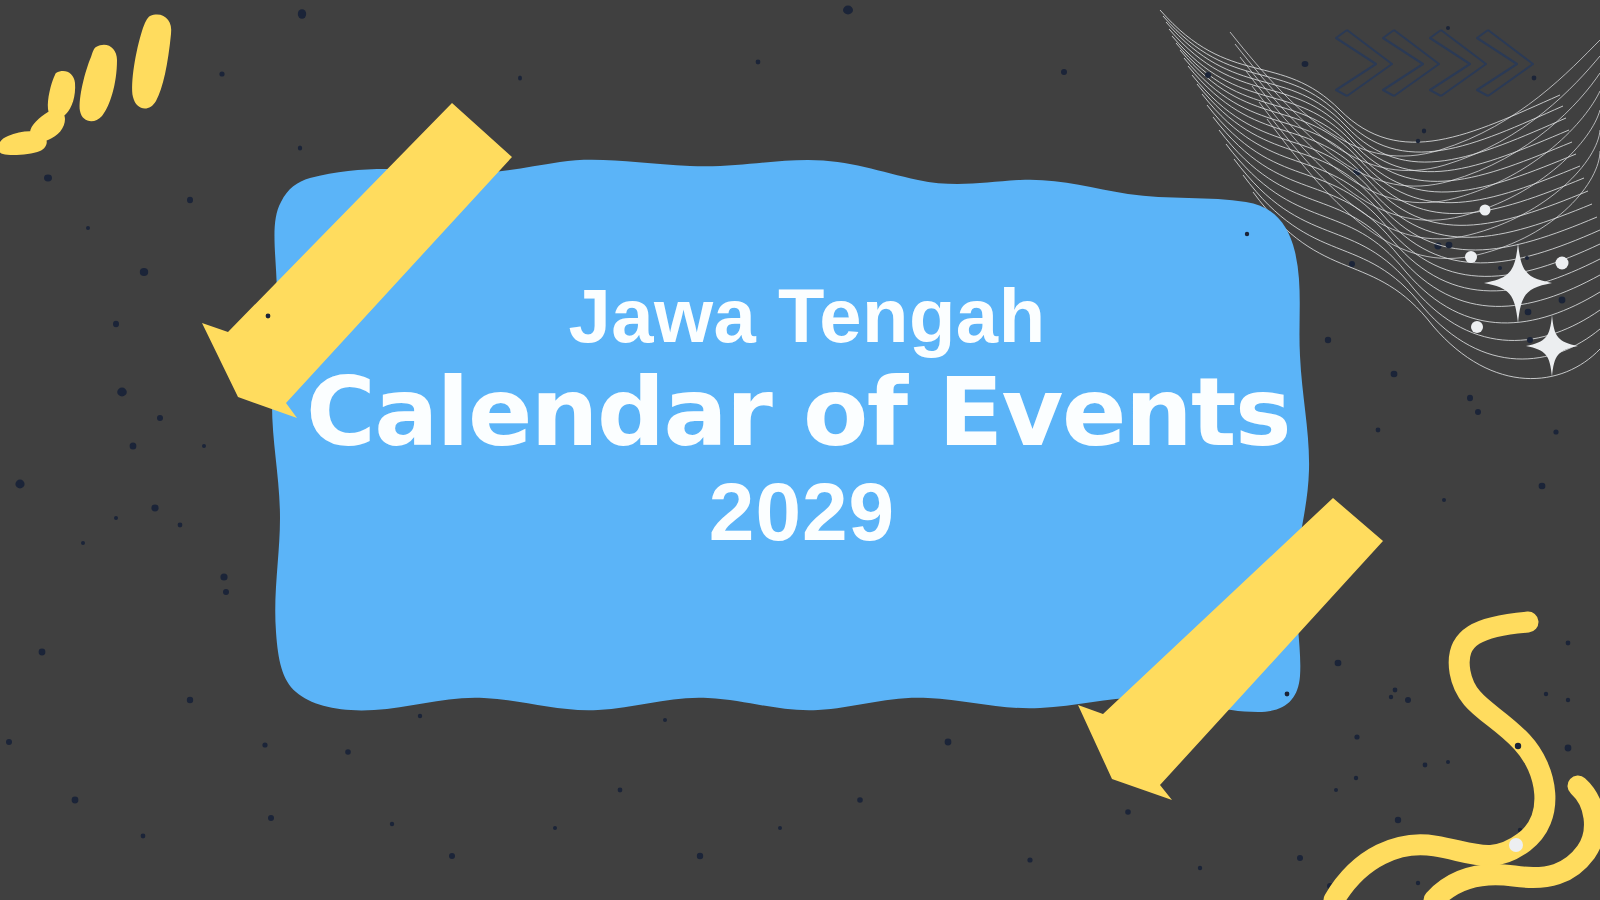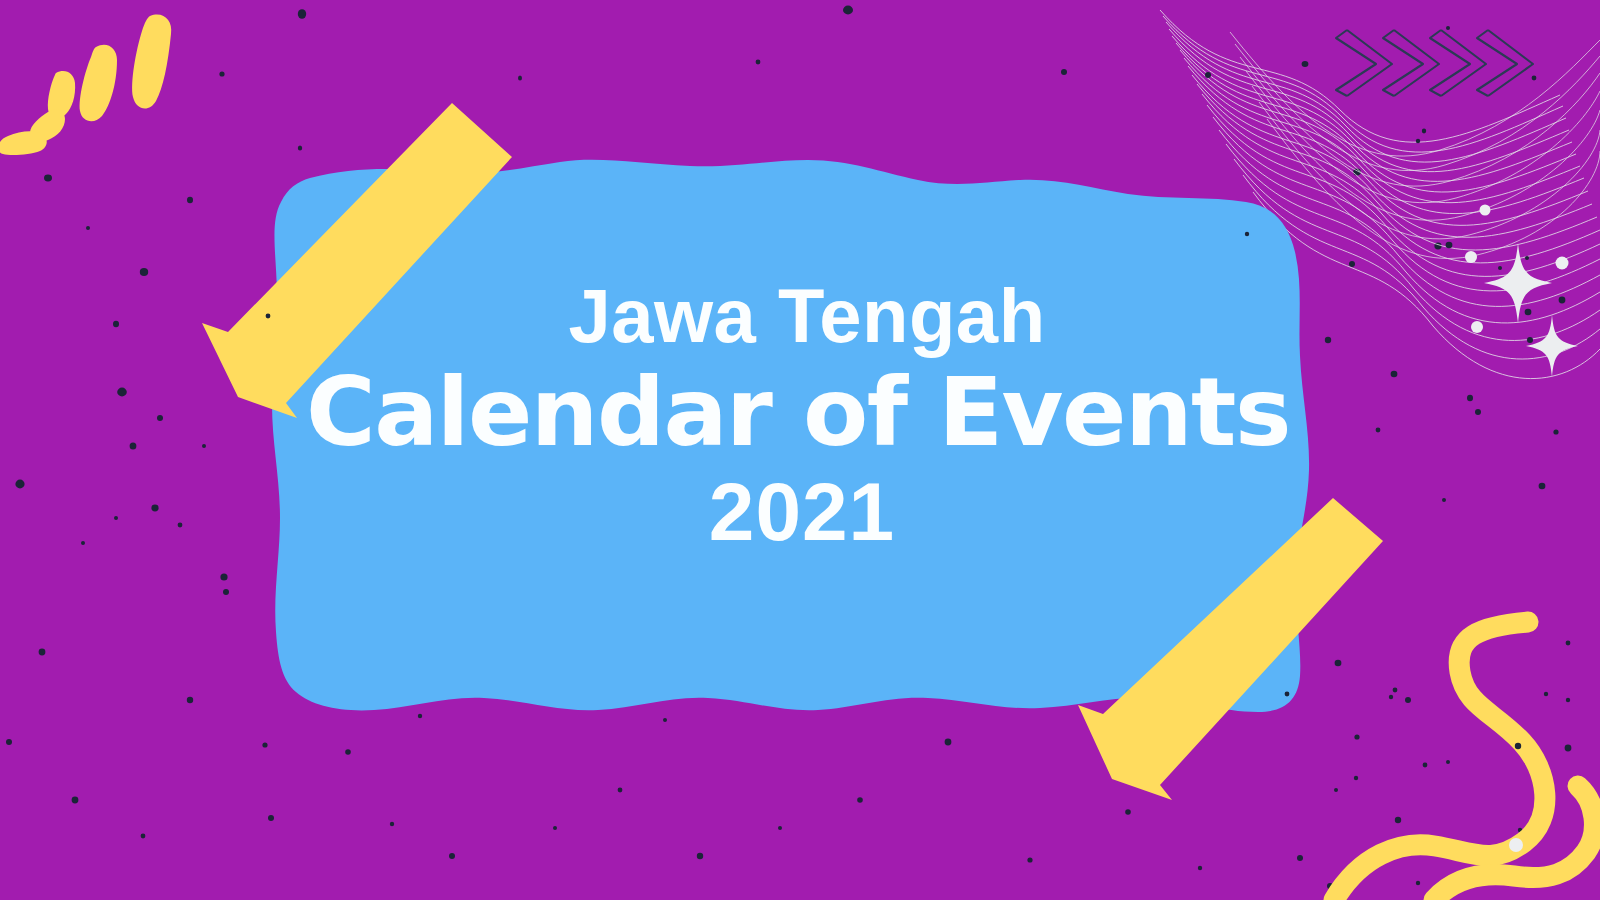--- a/index.html
+++ b/index.html
@@ -6,21 +6,21 @@
   * { margin:0; padding:0; box-sizing:border-box; }
   html, body {
     width:1600px; height:900px;
     background:#ffffff;
     font-family:"Liberation Sans", sans-serif;
     overflow:hidden;
   }
   #slide {
     position:relative;
     width:1600px; height:900px;
-    background:#a21caf;
+    background:#404040;
     overflow:hidden;
   }
   .layer { position:absolute; inset:0; width:1600px; height:900px; }
   .layer > svg { display:block; width:1600px; height:900px; }
 
   
   #title-block {
     position:absolute;
     left:0; top:268px;
     width:1600px;
@@ -269,21 +269,21 @@
         L1172 800
         L1112 779
         L1078 705
         L1103 714 Z"></path>
     </svg>
   </div>
 
   <div id="title-block">
     <div class="title-line" id="title-line-1">Jawa Tengah</div>
     <div class="title-line" id="title-line-2">Calendar of Events</div>
-    <div class="title-line" id="title-line-3">2021</div>
+    <div class="title-line" id="title-line-3">2029</div>
   </div>
 
   <div class="layer" style="z-index:45;">
     <svg viewBox="0 0 1600 900" xmlns="http://www.w3.org/2000/svg">
       <g fill="none" stroke="#ffdc5e" stroke-width="21" stroke-linecap="round">
         <path d="M1334 900 C1360 856 1400 840 1435 846 C1472 852 1492 866 1524 842
                  C1556 818 1548 770 1522 742 C1494 712 1466 706 1460 672
                  C1454 636 1480 626 1528 622"></path>
         <path d="M1434 900 C1456 876 1486 872 1514 876 C1548 881 1570 874 1586 852
                  C1600 832 1596 802 1578 786"></path>

